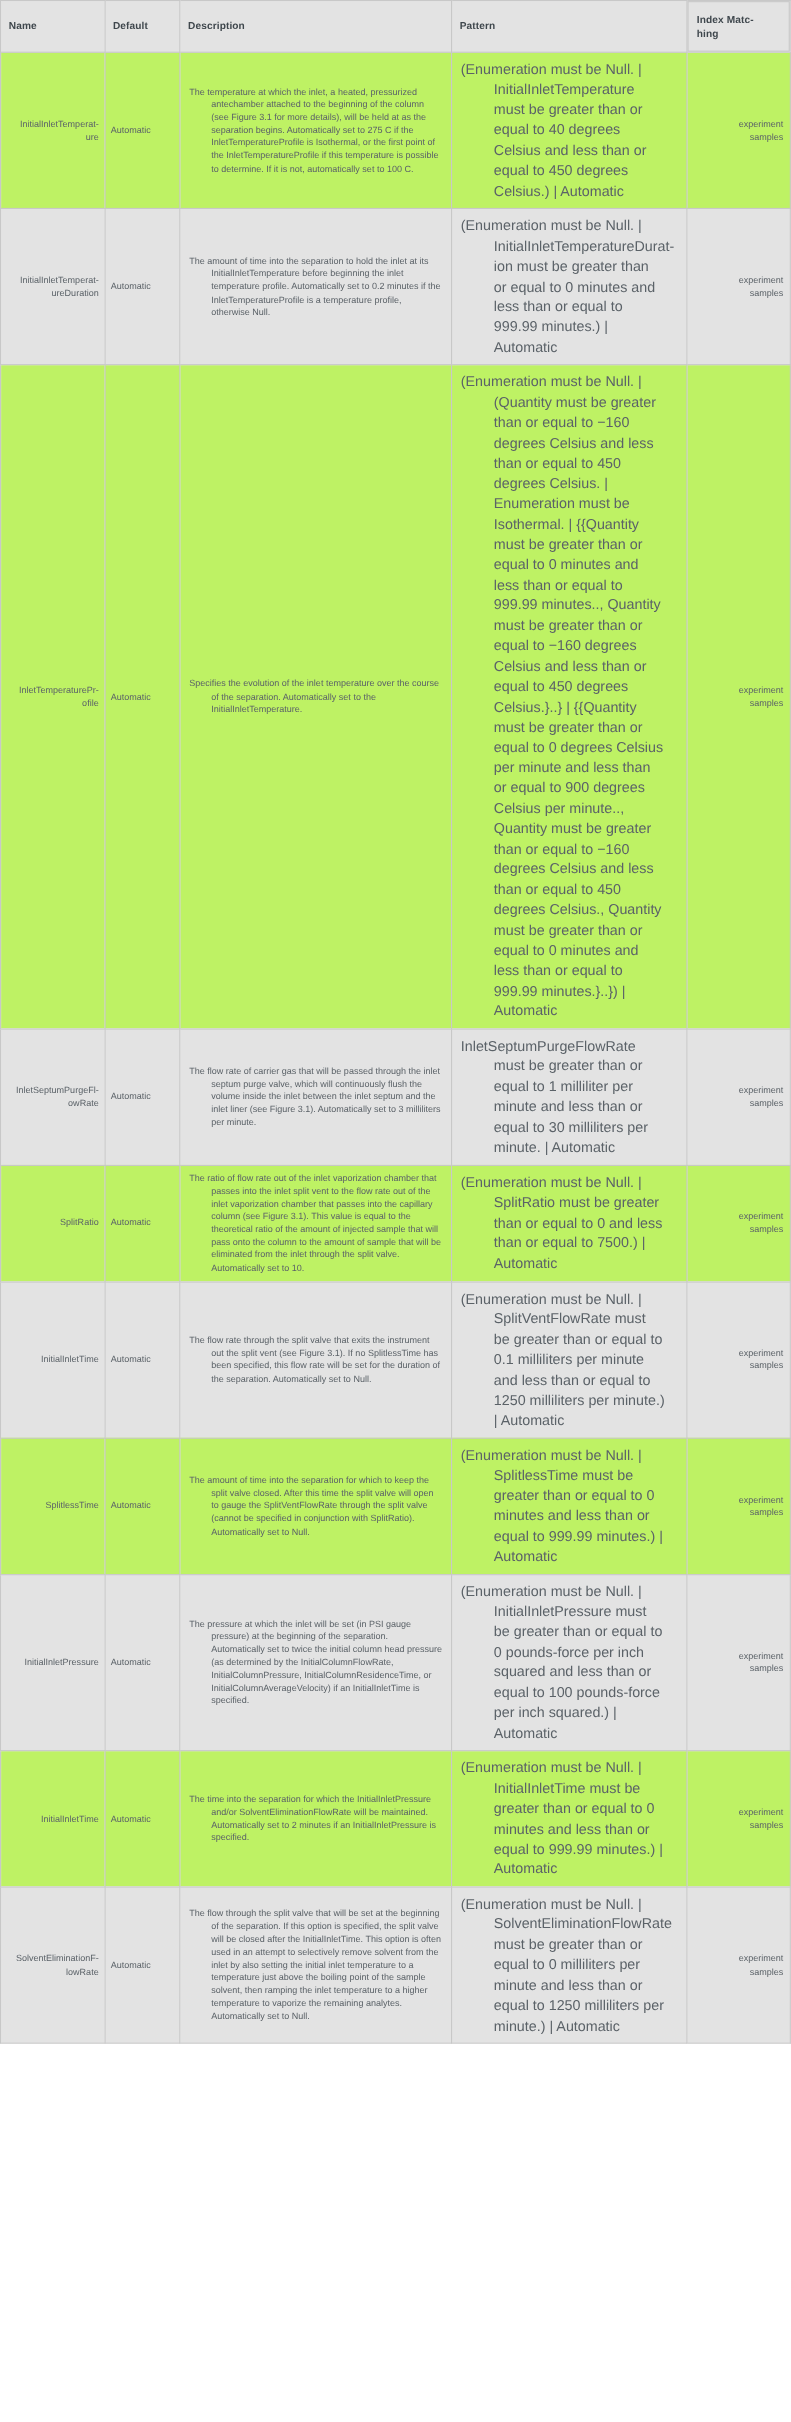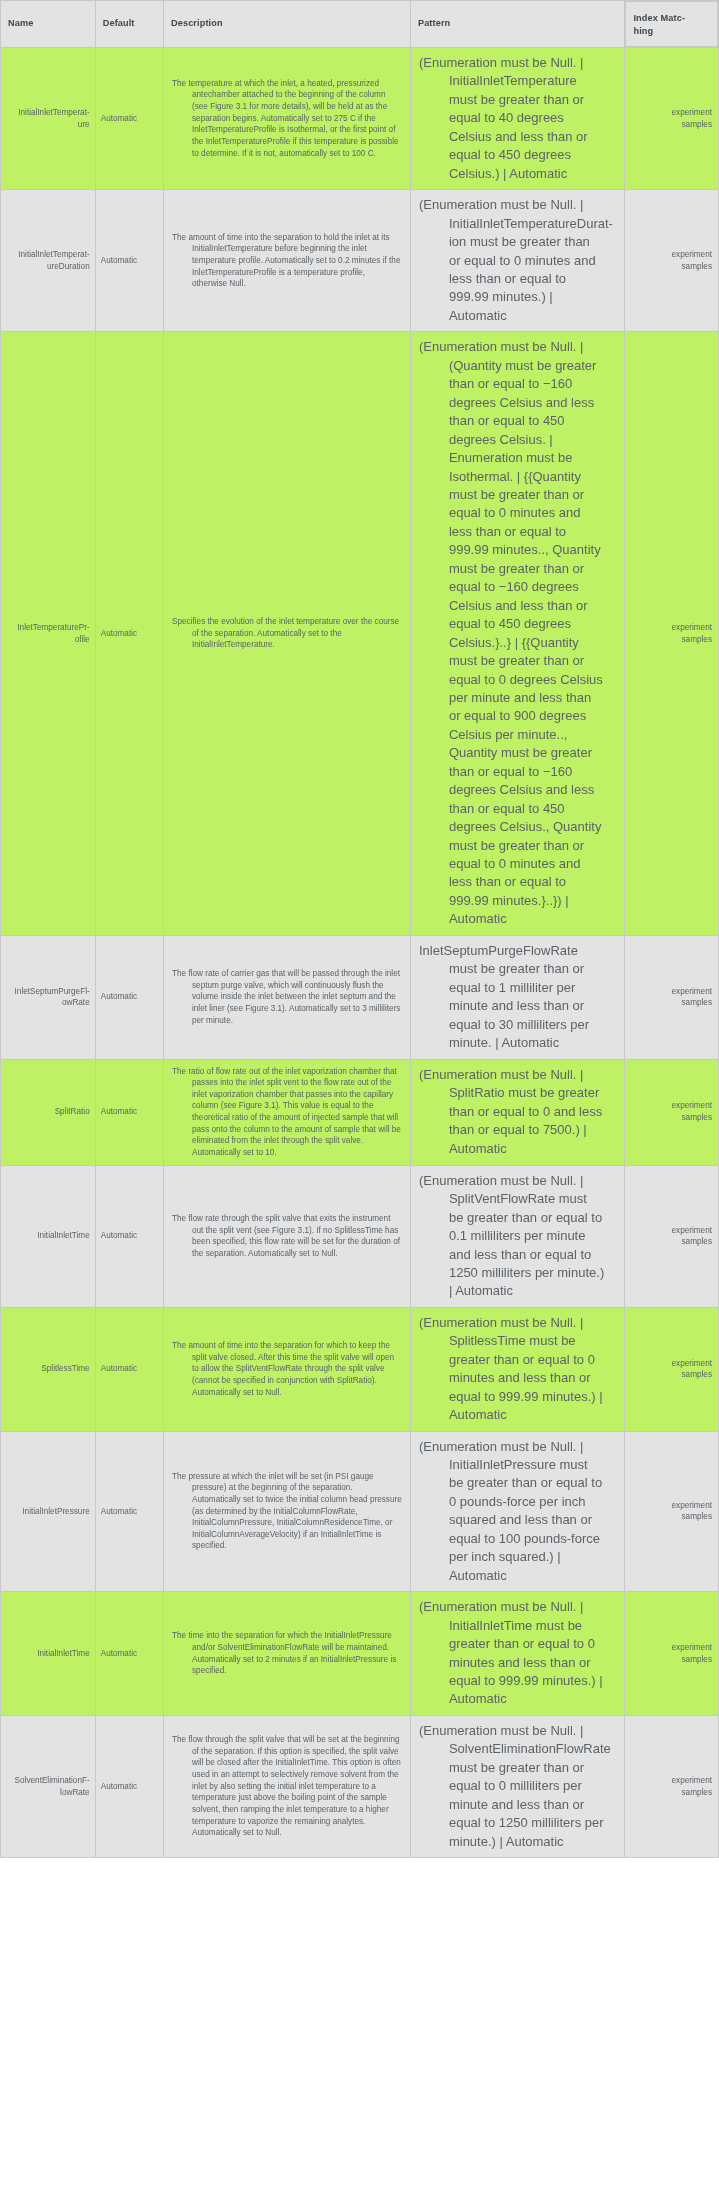--- a/index.html
+++ b/index.html
@@ -214,21 +214,21 @@
           <span class="idx">experiment</span>
           <span class="idx">samples</span>
         </td>
       </tr>
       <tr class="row-odd">
         <td class="cell-name">
           <span class="flow">SplitlessTime</span>
         </td>
         <td class="cell-default">Automatic</td>
         <td class="cell-desc">
-          <span class="hang">The amount of time into the separation for which to keep the split valve closed. After this time the split valve will open to allow the SplitVentFlowRate through the split valve (cannot be specified in conjunction with SplitRatio).  Automatically set to Null.</span>
+          <span class="hang">The amount of time into the separation for which to keep the split valve closed. After this time the split valve will open to gauge the SplitVentFlowRate through the split valve (cannot be specified in conjunction with SplitRatio).  Automatically set to Null.</span>
         </td>
         <td class="cell-pattern">
           <span class="hang-p">(Enumeration must be Null. | SplitlessTime must be greater than or equal to 0 minutes and less than or equal to 999.99 minutes.) | Automatic</span>
         </td>
         <td class="cell-index">
           <span class="idx">experiment</span>
           <span class="idx">samples</span>
         </td>
       </tr>
       <tr class="row-even">

